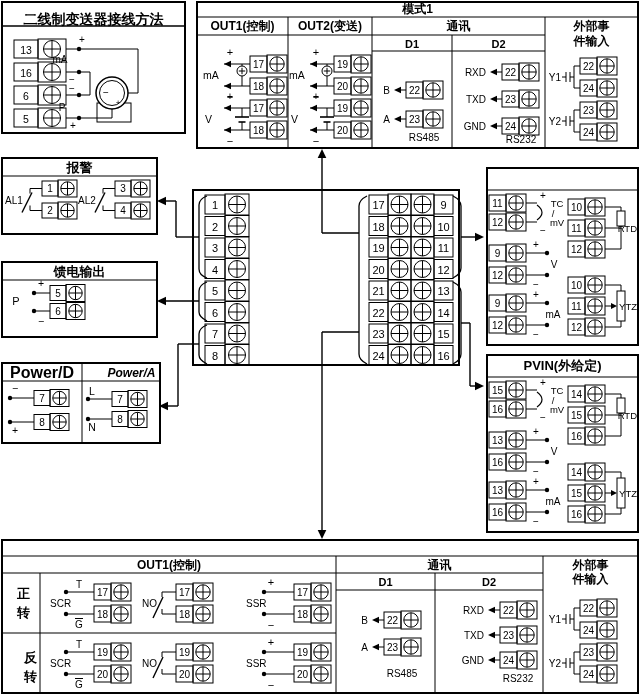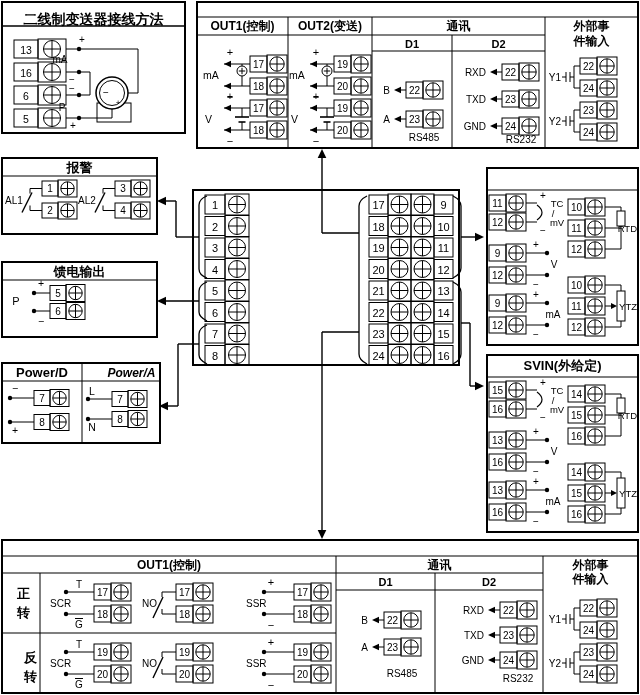--- a/index.html
+++ b/index.html
@@ -973,34 +973,35 @@
         <text x="588.5" y="678" font-size="10" text-anchor="middle">24</text>
         <rect x="597" y="665" width="20" height="18" fill="none" stroke="#000" stroke-width="1"></rect>
         <circle cx="607" cy="674" r="7.2" fill="#fff" stroke="#000" stroke-width="1"></circle>
         <line x1="599.8" y1="674" x2="614.2" y2="674" stroke="#000" stroke-width="1"></line>
         <line x1="607" y1="666.8" x2="607" y2="681.2" stroke="#000" stroke-width="1"></line>
       </g>
     </svg>
 
   <div class="lbl" style="left:4px;top:4px;width:179px;height:31px;font-size:14px;">二线制变送器接线方法</div>
 
+  <div class="lbl" style="left:197px;top:3px;width:441px;height:13px;font-size:12px;">模式1</div>
   <div class="lbl" style="left:198px;top:19px;width:89px;height:15px;font-size:12px;">OUT1(控制)</div>
   <div class="lbl" style="left:289px;top:19px;width:82px;height:15px;font-size:12px;">OUT2(变送)</div>
   <div class="lbl" style="left:373px;top:19px;width:171px;height:15px;font-size:12px;">通讯</div>
   <div class="lbl" style="left:373px;top:37px;width:78px;height:13px;font-size:11px;">D1</div>
   <div class="lbl" style="left:453px;top:37px;width:91px;height:13px;font-size:11px;">D2</div>
   <div class="lbl" style="left:546px;top:19px;width:91px;height:15px;font-size:12px;">外部事</div>
   <div class="lbl" style="left:546px;top:34px;width:91px;height:15px;font-size:12px;">件输入</div>
 
   <div class="lbl" style="left:4px;top:264px;width:151px;height:15px;font-size:13px;">馈电输出</div>
   <div class="lbl" style="left:4px;top:160px;width:151px;height:15px;font-size:13px;">报警</div>
-  <div class="lbl" style="left:3px;top:365px;width:78px;height:15px;font-size:13px;">Power/D</div>
+  <div class="lbl" style="left:3px;top:365px;width:78px;height:15px;font-size:16px;">Power/D</div>
   <div class="lbl" style="left:83px;top:365px;width:97px;height:15px;font-size:12px;font-style:italic;">Power/A</div>
 
-  <div class="lbl" style="left:489px;top:357px;width:147px;height:18px;font-size:13px;">SVIN(外给定)</div>
+  <div class="lbl" style="left:489px;top:357px;width:147px;height:18px;font-size:13px;">PVIN(外给定)</div>
 
   <div class="lbl" style="left:3px;top:558px;width:332px;height:14px;font-size:12px;">OUT1(控制)</div>
   <div class="lbl" style="left:337px;top:558px;width:205px;height:14px;font-size:12px;">通讯</div>
   <div class="lbl" style="left:337px;top:575px;width:97px;height:14px;font-size:11px;">D1</div>
   <div class="lbl" style="left:436px;top:575px;width:106px;height:14px;font-size:11px;">D2</div>
   <div class="lbl" style="left:544px;top:558px;width:93px;height:15px;font-size:12px;">外部事</div>
   <div class="lbl" style="left:544px;top:572px;width:93px;height:15px;font-size:12px;">件输入</div>
   <div class="vlbl" style="left:10px;top:584px;">正转</div>
   <div class="vlbl" style="left:10px;top:648px;margin-left:7px;">反转</div>
 </div>

